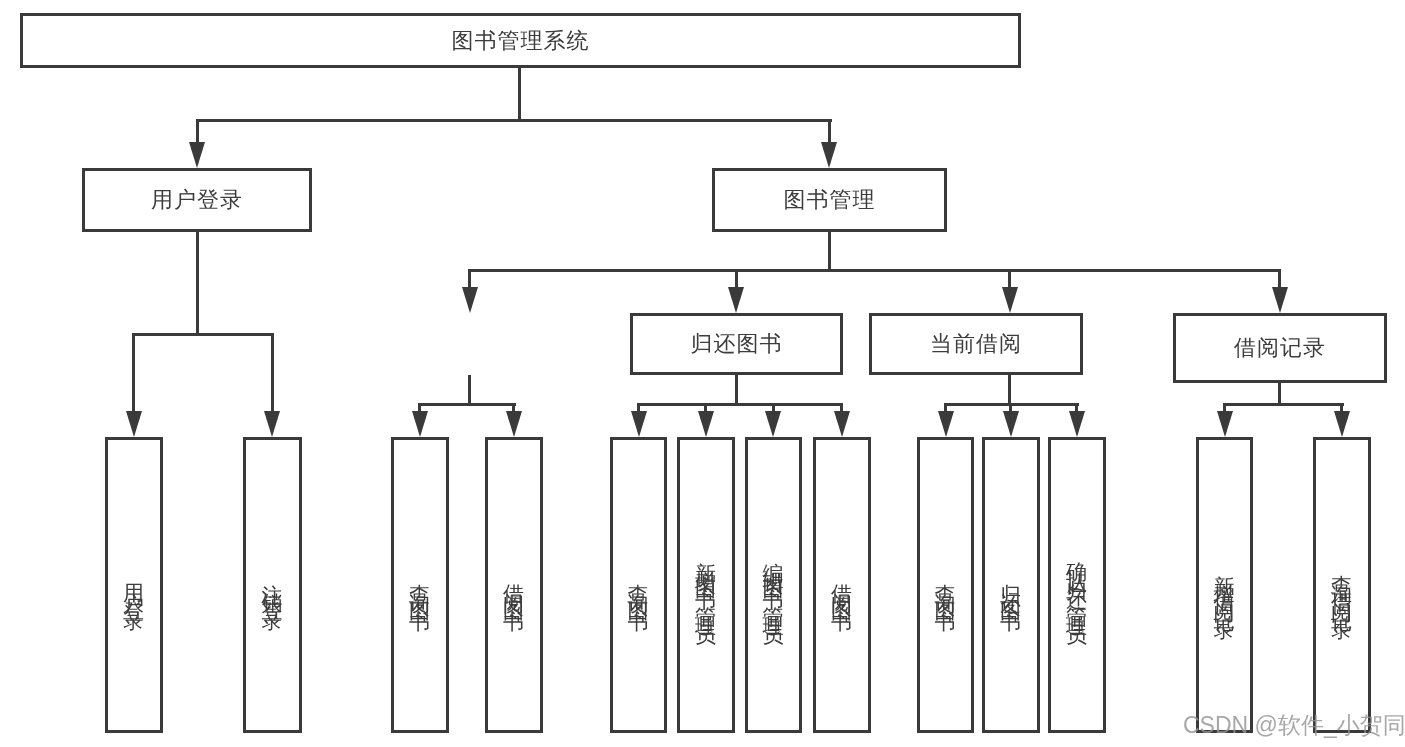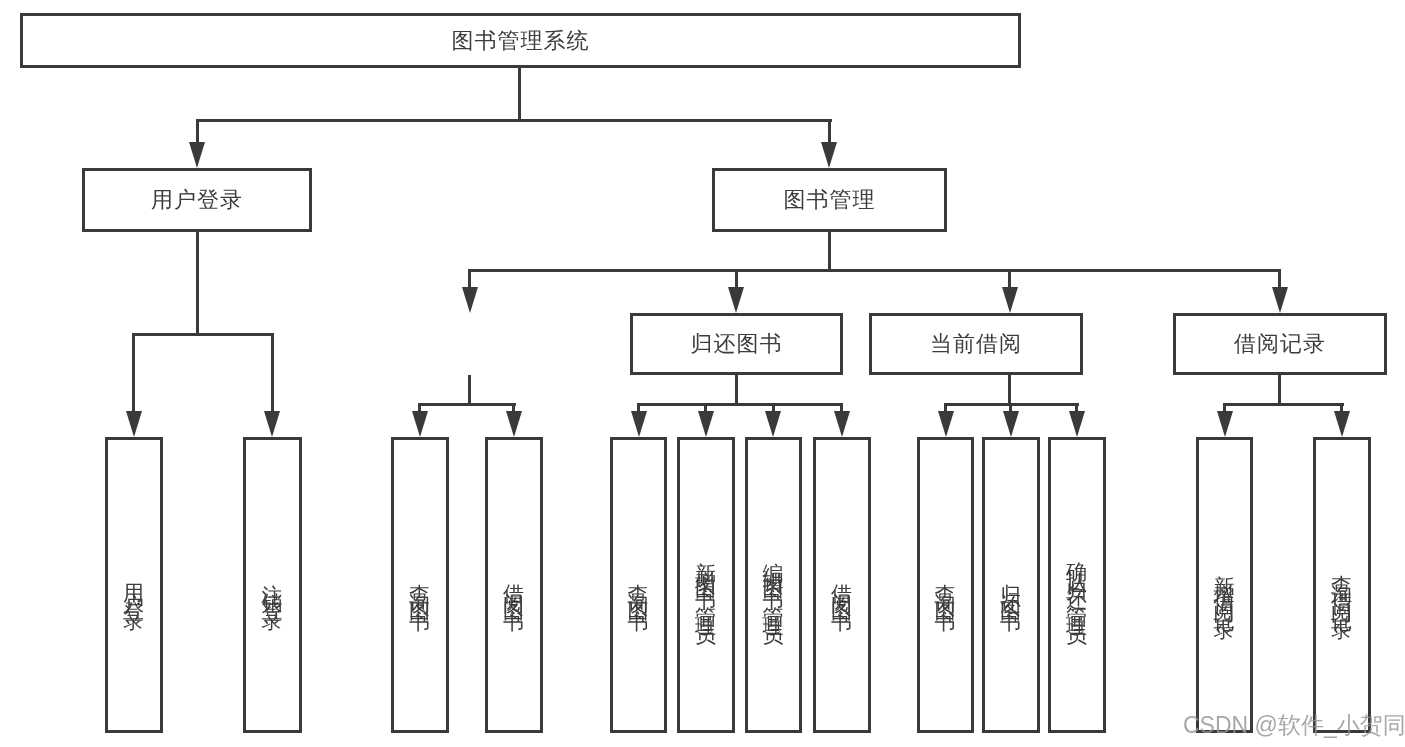--- a/index.html
+++ b/index.html
@@ -79,21 +79,21 @@
   <div class="ar" style="left:462px;top:287px"></div>
   <div class="vl" style="left:735px;top:269px;height:22px"></div>
   <div class="ar" style="left:728px;top:287px"></div>
   <div class="vl" style="left:1008px;top:269px;height:22px"></div>
   <div class="ar" style="left:1002px;top:287px"></div>
   <div class="vl" style="left:1278px;top:269px;height:22px"></div>
   <div class="ar" style="left:1272px;top:287px"></div>
 
   <div class="box" style="left:630px;top:313px;width:213px;height:62px">归还图书</div>
   <div class="box" style="left:869px;top:313px;width:214px;height:62px">当前借阅</div>
-  <div class="box" style="left:1173px;top:313px;width:214px;height:62px">借阅记录</div>
+  <div class="box" style="left:1173px;top:313px;width:214px;height:70px">借阅记录</div>
 
   <div class="vl" style="left:468px;top:375px;height:31px"></div>
   <div class="hl" style="left:418px;top:403px;width:98px"></div>
   <div class="vl" style="left:418px;top:403px;height:12px"></div>
   <div class="ar" style="left:412px;top:411px"></div>
   <div class="vl" style="left:512px;top:403px;height:12px"></div>
   <div class="ar" style="left:506px;top:411px"></div>
 
   <div class="vl" style="left:735px;top:375px;height:31px"></div>
   <div class="hl" style="left:637px;top:403px;width:206px"></div>

